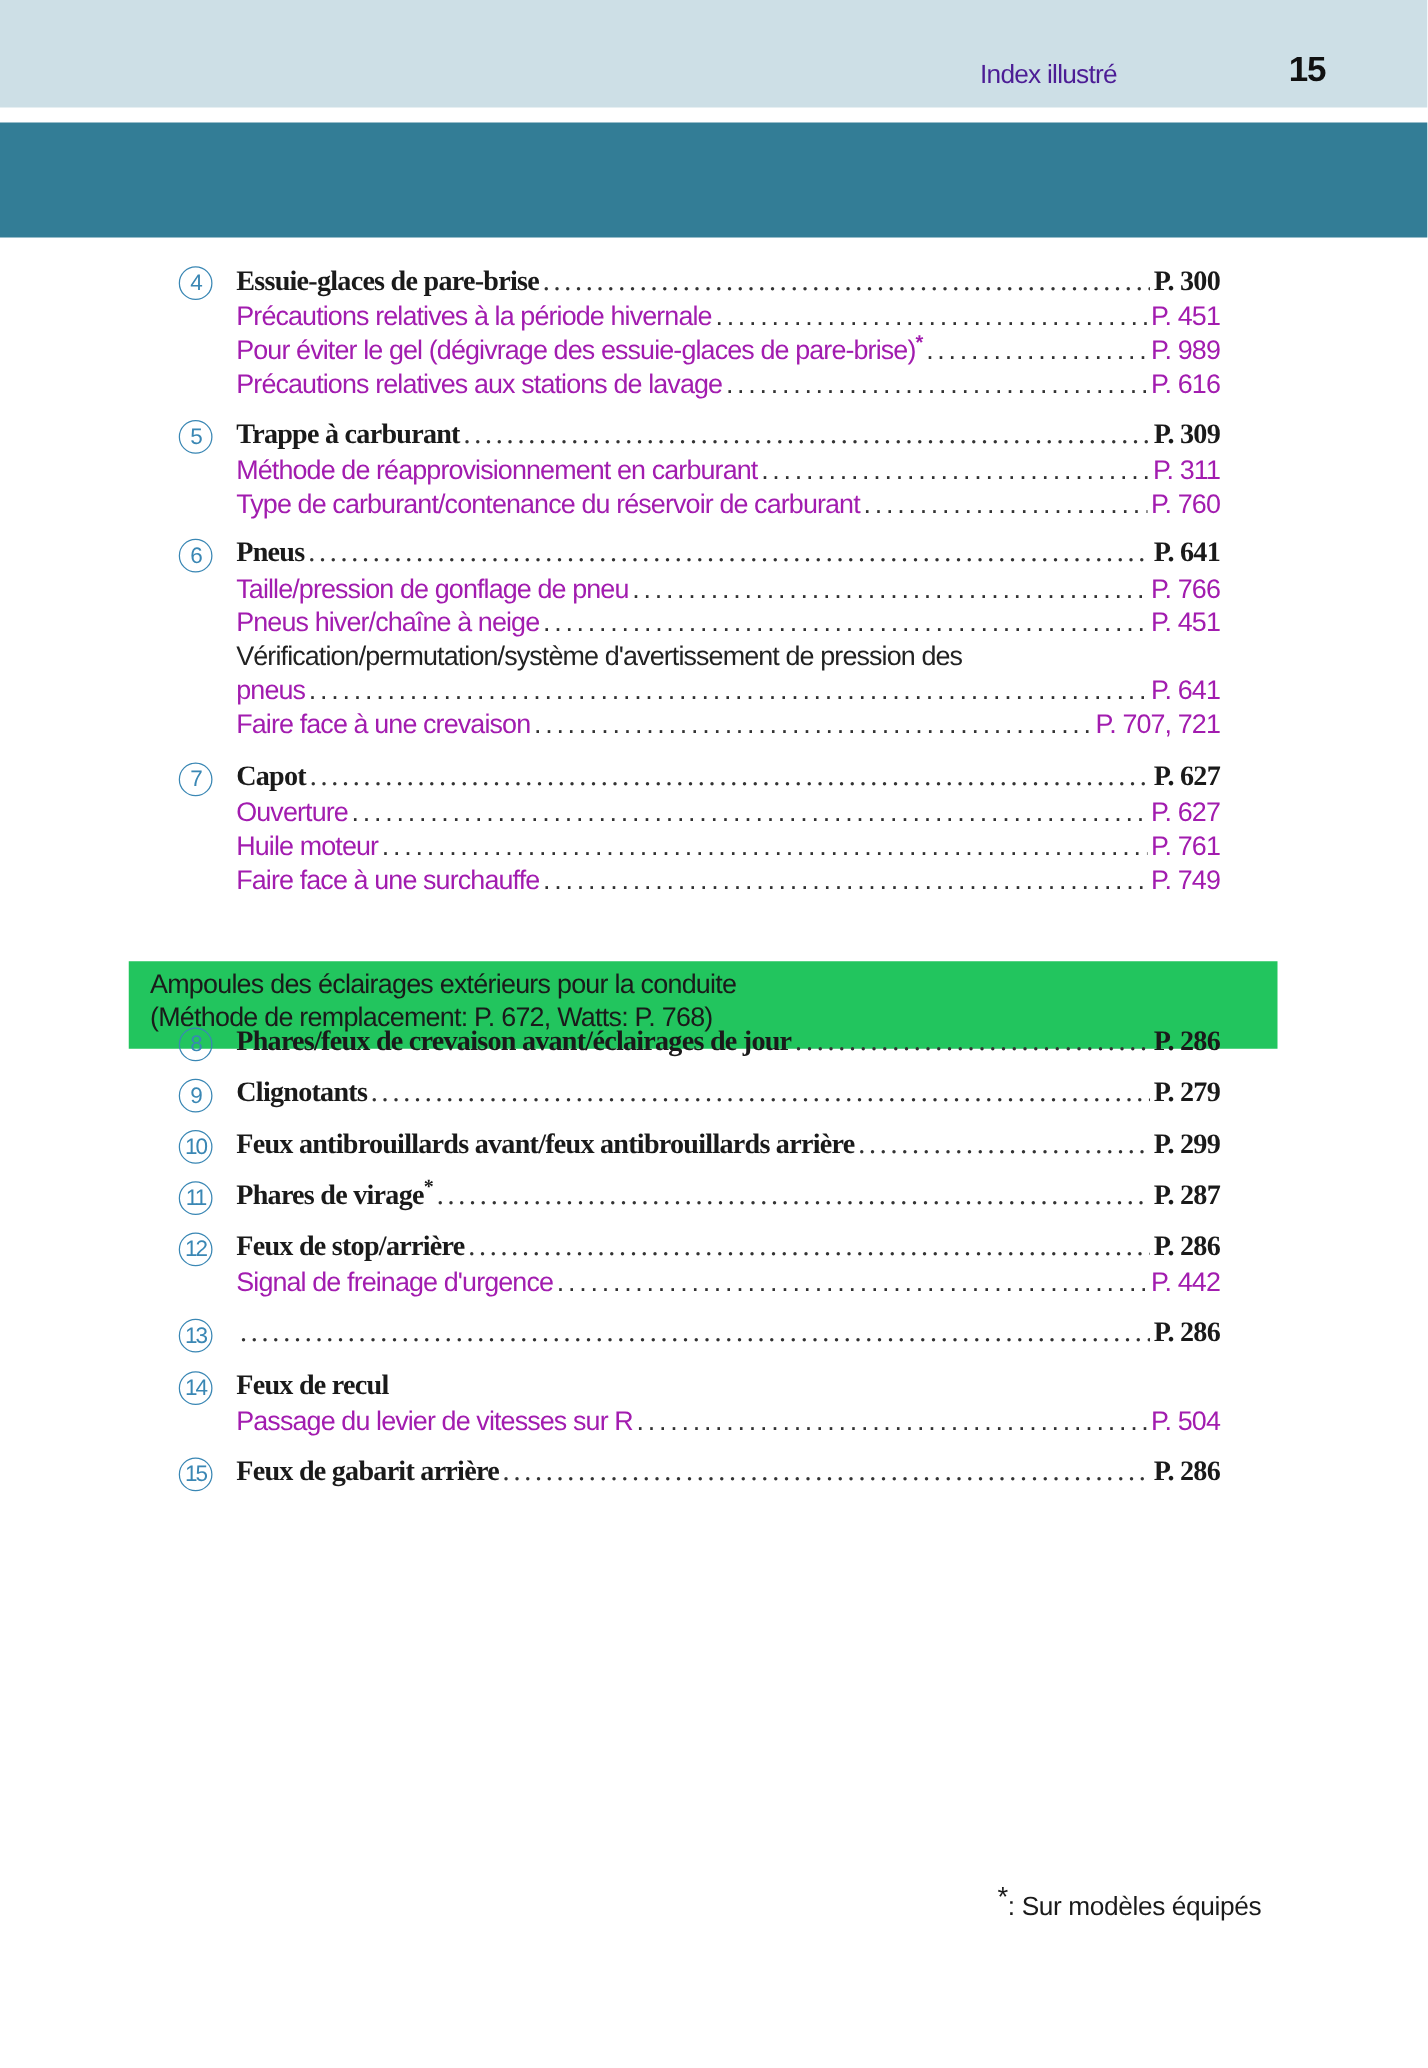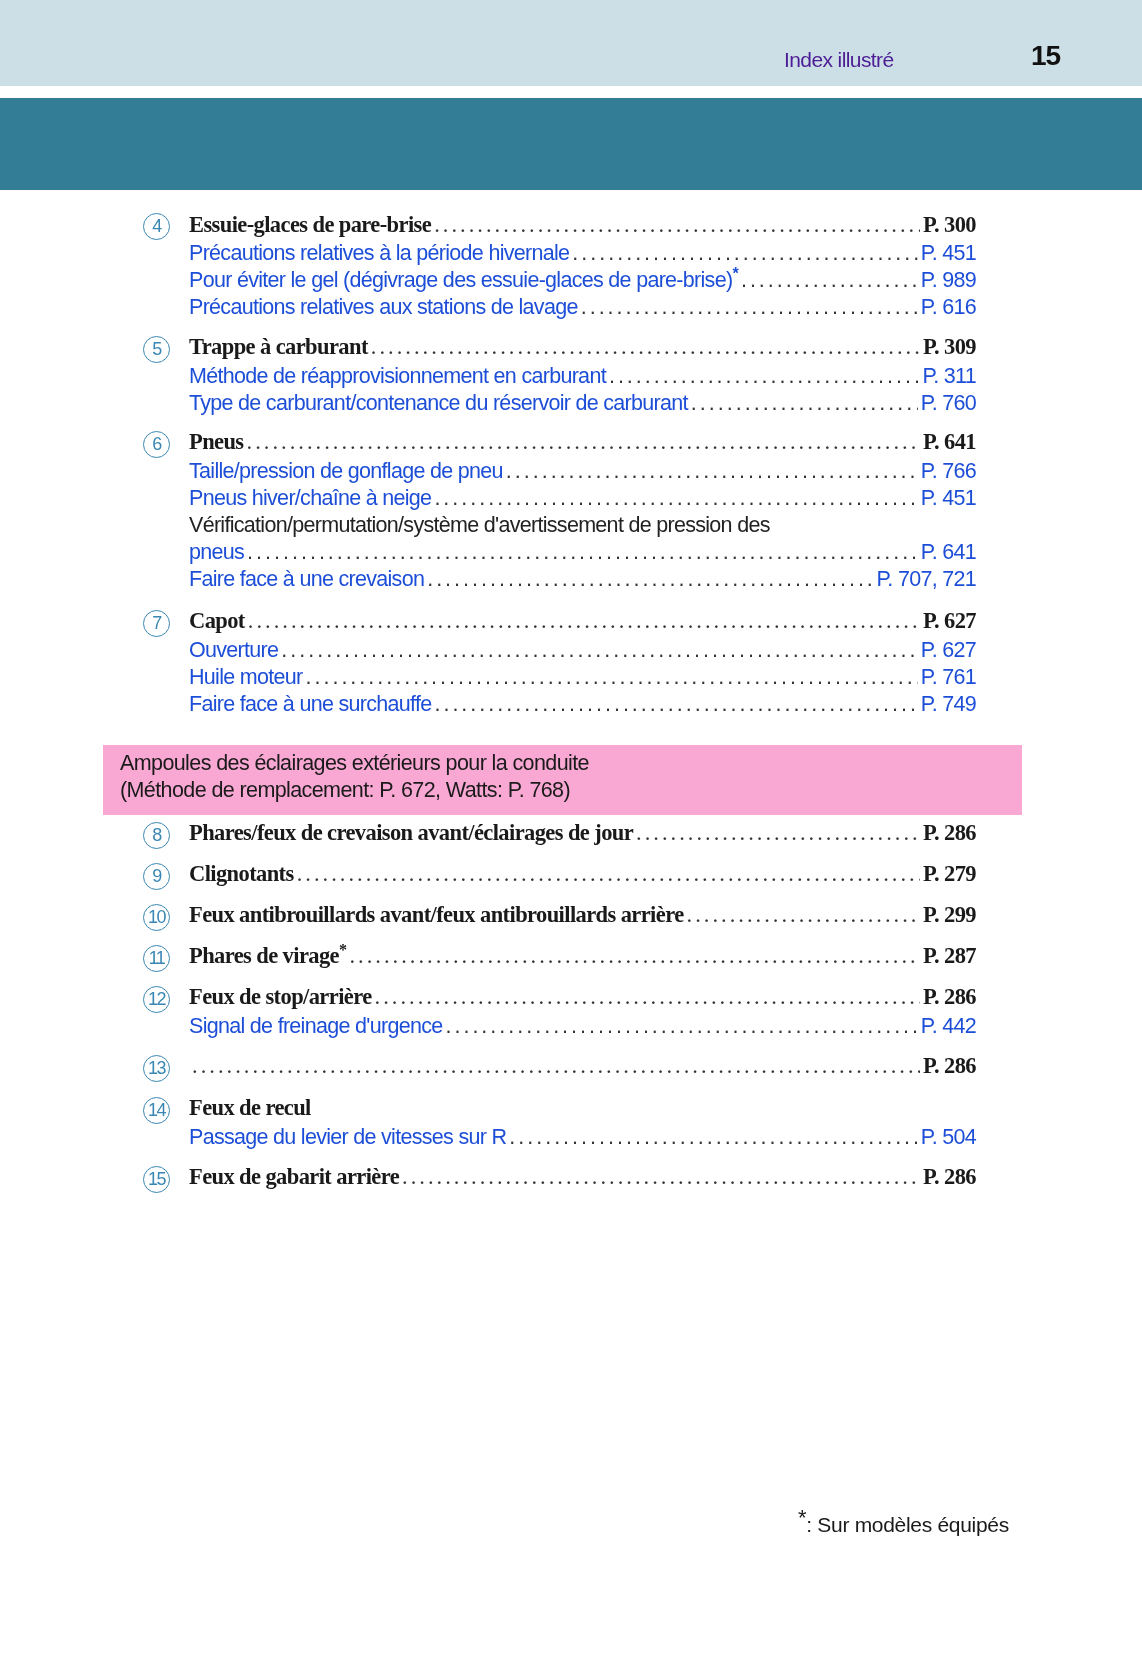--- a/index.html
+++ b/index.html
@@ -11,29 +11,29 @@
   .hdr-page  { position: absolute; left: 1031px; top: 40px; font-size: 28px; font-weight: bold; color: #111; letter-spacing: -1px; }
 
   .content { position: absolute; left: 0; top: 0; width: 1142px; }
   .row { position: absolute; left: 189px; width: 787px; display: flex; align-items: baseline; white-space: nowrap; }
   .row .label { flex: 0 0 auto; }
   .row .dots { flex: 1 1 auto; overflow: hidden; margin: 0 3px; letter-spacing: 3px; color: #333; }
   .row .dots::before { content: "........................................................................................................................................................................................................"; }
   .row .page { flex: 0 0 auto; }
   .row.main { font-size: 22.5px; font-weight: bold; letter-spacing: -0.6px; font-family: Liberation Serif, serif; }
   .row.main .dots { font-weight: normal; }
-  .row.sub { font-size: 21.5px; letter-spacing: -0.7px; color: #1d4ed8; }
+  .row.sub { font-size: 21.5px; letter-spacing: -0.7px; color: #a21caf; }
   .row.wraponly { font-size: 21.5px; letter-spacing: -0.7px; color: #222; }
   .sup { font-size: 16px; vertical-align: super; line-height: 0; font-weight: bold; }
 
   .num { position: absolute; left: 143px; width: 25px; height: 25px; border: 1.5px solid #3a87b4;
          border-radius: 50%; color: #3a87b4; font-size: 18px; line-height: 25px; text-align: center;
          letter-spacing: -1.5px; font-weight: normal; }
 
-  .greybox { position: absolute; left: 103px; top: 745px; width: 919px; height: 70px; background: #f9a8d4; }
+  .greybox { position: absolute; left: 103px; top: 769px; width: 919px; height: 70px; background: #22c55e; }
   .greybox .line { position: absolute; left: 17px; font-size: 21.5px; letter-spacing: -0.6px; color: #1a1a1a; white-space: nowrap; }
 
   .footnote { position: absolute; left: 798px; top: 1512px; font-size: 21px; letter-spacing: -0.3px; color: #1a1a1a; white-space: nowrap; }
   .footnote .star { font-size: 22px; position: relative; top: -7px; }
 </style>
 </head>
 <body>
 
 <div class="band-light"></div>
 <div class="band-teal"></div>

